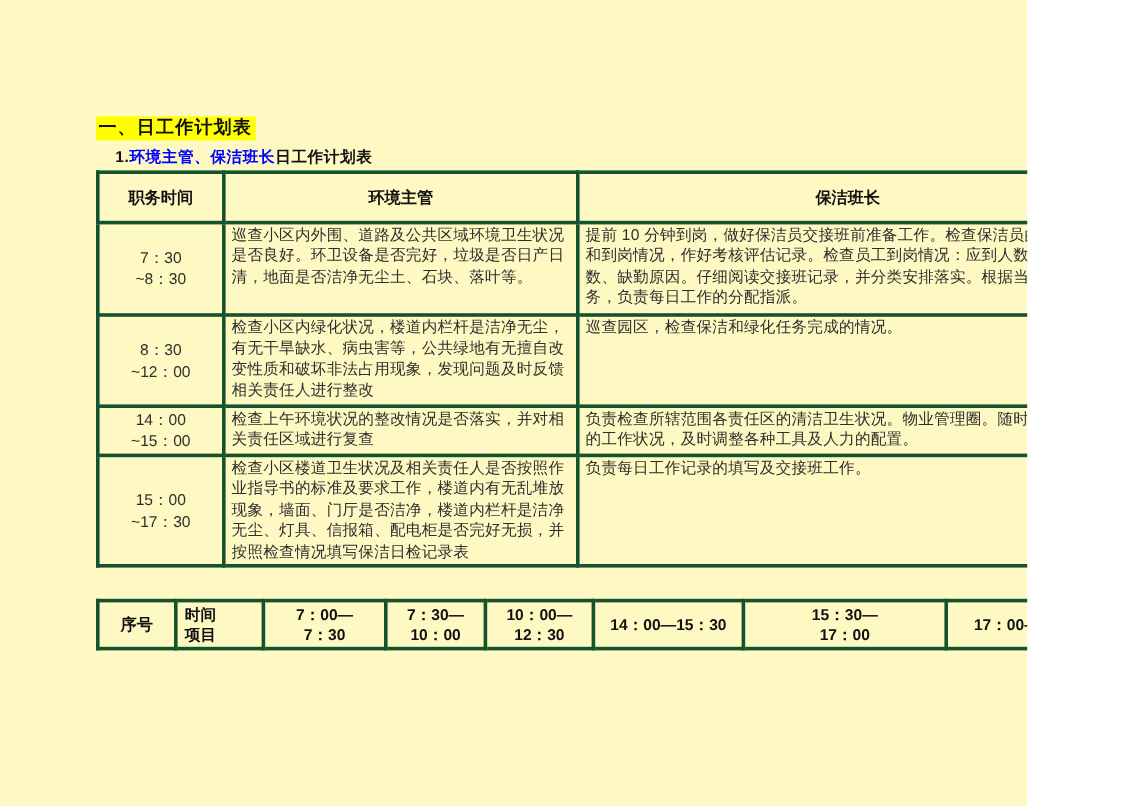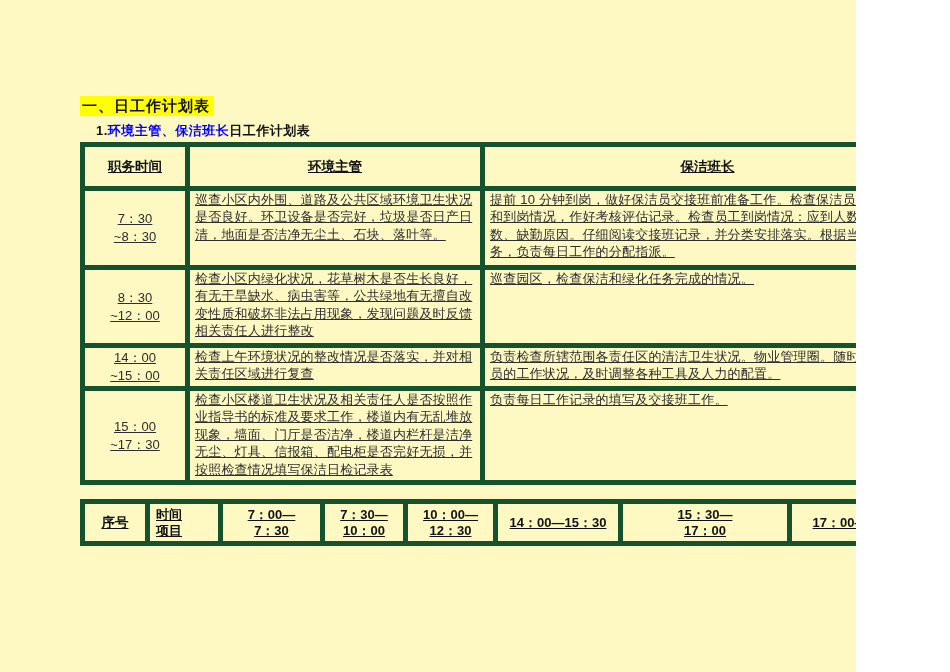--- a/index.html
+++ b/index.html
@@ -9,21 +9,21 @@
     overflow:hidden;
   }
   .page-title { position:absolute; left:80px; top:97px; font-size:15px; font-weight:bold; letter-spacing:1px; }
   .page-title .hl { background:#ffff00; padding:1px 3px 2px 2px; color:#111111; }
   .subhead { position:absolute; left:96px; font-size:13px; font-weight:bold; color:#111111; letter-spacing:0.5px; }
   .subhead-1 { top:122px; }
   .subhead-2 { top:478px; }
   .blue-text { color:#0000ff; }
 
   table { position:absolute; left:80px; border-collapse:collapse; table-layout:fixed; }
-  td, th { border:5px solid #14532d; font-size:13px; overflow:hidden;text-decoration:underline; }
+  td, th { border:3px solid #14532d; font-size:13px; overflow:hidden; }
 
   
   .t1 { top:142px; width:850px; }
   .t1 th { font-size:13.5px; height:37px; font-weight:bold; text-align:center; color:#111111; }
   .t1 td.cell-time { text-align:center; vertical-align:middle; white-space:pre-line; line-height:18px; color:#2e2e2e; }
   .t1 td.cell-text { vertical-align:top; padding:0px 5px 2px 5px; line-height:17.4px; color:#2e2e2e; letter-spacing:0.2px; }
   .t1 tr.r1 td { height:72px; }
   .t1 tr.r2 td { height:71px; }
   .t1 tr.r3 td { height:33px; }
   .t1 tr.r4 td { height:86px; }
@@ -60,21 +60,21 @@
     </tr>
     <tr class="r1">
       <td class="cell-time">7：30
 ~8：30</td>
       <td class="cell-text">巡查小区内外围、道路及公共区域环境卫生状况是否良好。环卫设备是否完好，垃圾是否日产日清，地面是否洁净无尘土、石块、落叶等。</td>
       <td class="cell-text">提前 10 分钟到岗，做好保洁员交接班前准备工作。检查保洁员的仪容仪表和到岗情况，作好考核评估记录。检查员工到岗情况：应到人数、实到人数、缺勤原因。仔细阅读交接班记录，并分类安排落实。根据当日工作任务，负责每日工作的分配指派。</td>
     </tr>
     <tr class="r2">
       <td class="cell-time">8：30
 ~12：00</td>
-      <td class="cell-text">检查小区内绿化状况，花草树木是否生长良好，有无干旱缺水、病虫害等，公共绿地有无擅自改变性质和破坏非法占用现象，发现问题及时反馈相关责任人进行整改</td>
+      <td class="cell-text">检查小区内绿化状况，楼道内栏杆是洁净无尘，有无干旱缺水、病虫害等，公共绿地有无擅自改变性质和破坏非法占用现象，发现问题及时反馈相关责任人进行整改</td>
       <td class="cell-text">巡查园区，检查保洁和绿化任务完成的情况。</td>
     </tr>
     <tr class="r3">
       <td class="cell-time">14：00
 ~15：00</td>
       <td class="cell-text">检查上午环境状况的整改情况是否落实，并对相关责任区域进行复查</td>
       <td class="cell-text">负责检查所辖范围各责任区的清洁卫生状况。物业管理圈。随时检查保洁员的工作状况，及时调整各种工具及人力的配置。</td>
     </tr>
     <tr class="r4">
       <td class="cell-time">15：00

